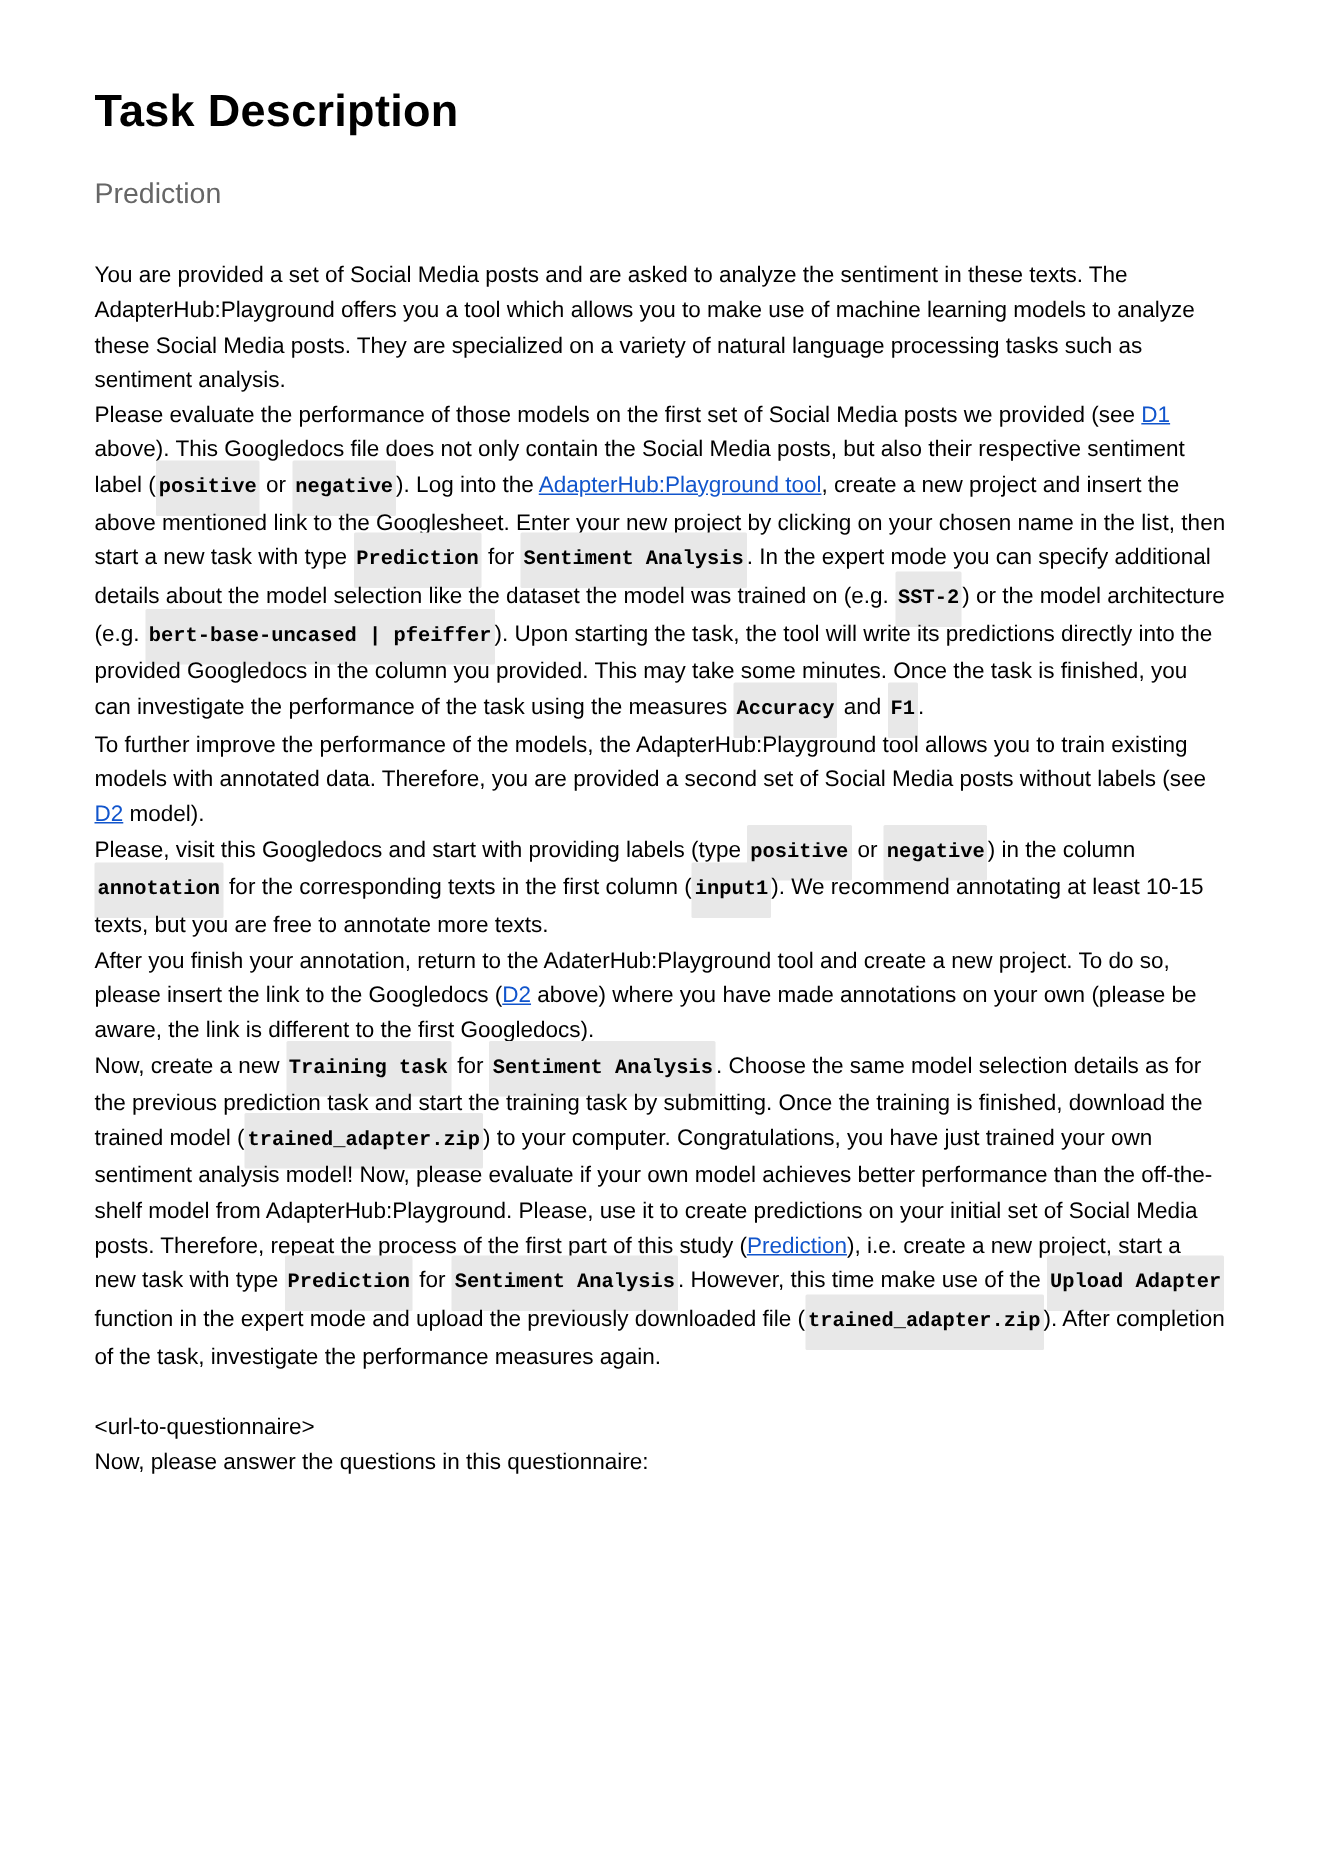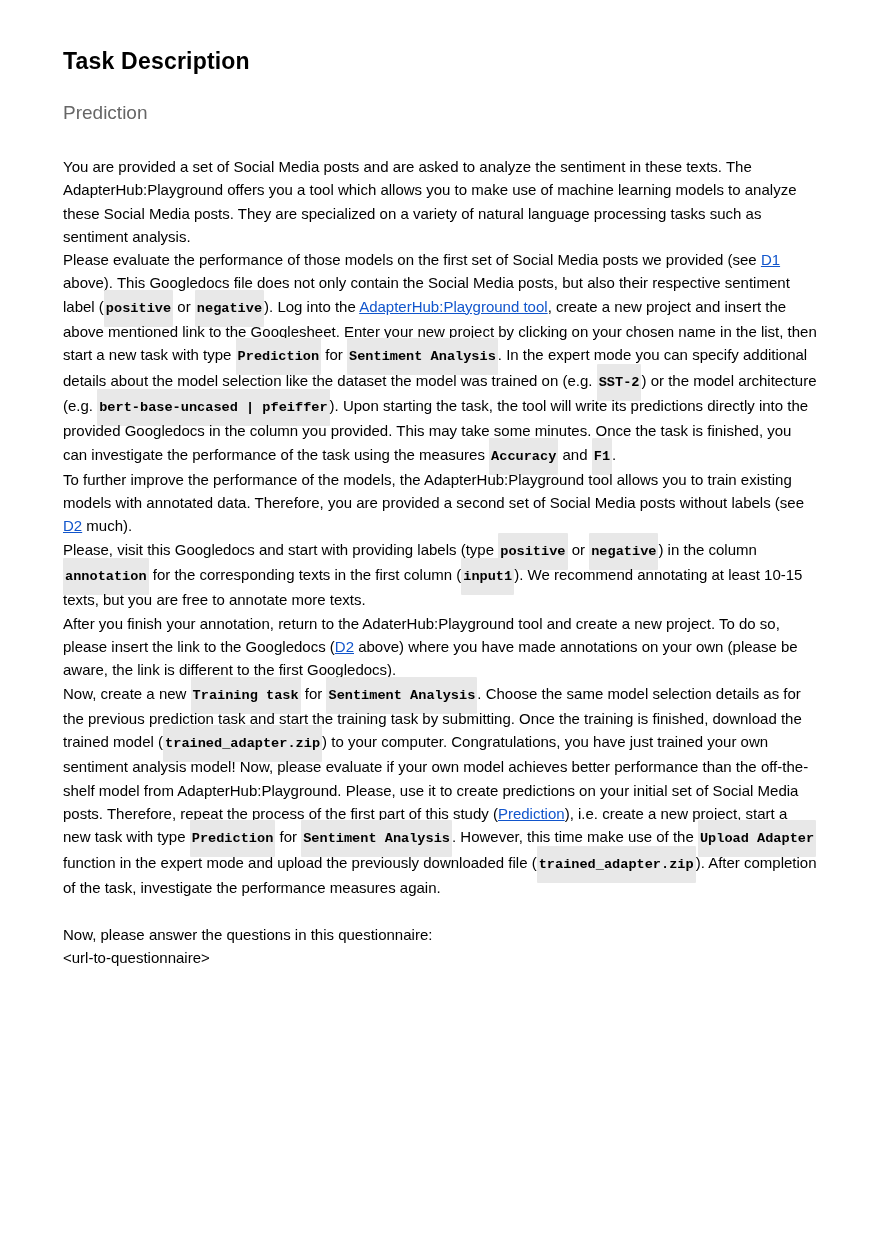--- a/index.html
+++ b/index.html
@@ -12,25 +12,26 @@
     color: var(--text-color, #000000);
     overflow: hidden;
   }
   .page {
     width: 882px;
     min-height: 1246px;
     background: #ffffff;
     padding: 48px 64px 40px 63px;
   }
   .doc-title {
-    font-size: 23px;
+    font-size: 30px;
     font-weight: 700;
     color: var(--text-color, #000000);
     letter-spacing: 0.2px;
     margin-bottom: 6px;
+    margin-top: 10px;
   }
   .section-heading {
     font-size: 19px;
     font-weight: 400;
     color: var(--heading-gray, #666666);
     margin-top: 27px;
     margin-bottom: 31px;
   }
   .section-heading + .para { margin-top: 12px; }
   .para {
@@ -56,23 +57,23 @@
 </style>
 </head>
 <body>
 
 <div class="page">
   <h1 class="doc-title">Task Description</h1>
   <div>
       <h2 class="section-heading">Prediction</h2>
       <p class="para"><span>You are provided a set of Social Media posts and are asked to analyze the sentiment in these texts. The AdapterHub:Playground offers you a tool which allows you to make use of machine learning models to analyze these Social Media posts. They are specialized on a variety of natural language processing tasks such as sentiment analysis.</span></p>
       <p class="para"><span>Please evaluate the performance of those models on the first set of Social Media posts we provided (see </span><a href="#" class="doc-link">D1</a><span> above). This Googledocs file does not only contain the Social Media posts, but also their respective sentiment label (</span><code class="code-span">positive</code><span> or </span><code class="code-span">negative</code><span>). Log into the </span><a href="#" class="doc-link">AdapterHub:Playground tool</a><span>, create a new project and insert the above mentioned link to the Googlesheet. Enter your new project by clicking on your chosen name in the list, then start a new task with type </span><code class="code-span">Prediction</code><span> for </span><code class="code-span">Sentiment Analysis</code><span>. In the expert mode you can specify additional details about the model selection like the dataset the model was trained on (e.g. </span><code class="code-span">SST-2</code><span>) or the model architecture (e.g. </span><code class="code-span">bert-base-uncased | pfeiffer</code><span>). Upon starting the task, the tool will write its predictions directly into the provided Googledocs in the column you provided. This may take some minutes. Once the task is finished, you can investigate the performance of the task using the measures </span><code class="code-span">Accuracy</code><span> and </span><code class="code-span">F1</code><span>.</span></p>
-      <p class="para"><span>To further improve the performance of the models, the AdapterHub:Playground tool allows you to train existing models with annotated data. Therefore, you are provided a second set of Social Media posts without labels (see </span><a href="#" class="doc-link">D2</a><span> much).</span></p>
+      <p class="para"><span>To further improve the performance of the models, the AdapterHub:Playground tool allows you to train existing models with annotated data. Therefore, you are provided a second set of Social Media posts without labels (see </span><a href="#" class="doc-link">D2</a><span> model).</span></p>
       <p class="para"><span>Please, visit this Googledocs and start with providing labels (type </span><code class="code-span">positive</code><span> or </span><code class="code-span">negative</code><span>) in the column </span><code class="code-span">annotation</code><span> for the corresponding texts in the first column (</span><code class="code-span">input1</code><span>). We recommend annotating at least 10-15 texts, but you are free to annotate more texts.</span></p>
       <p class="para"><span>After you finish your annotation, return to the AdaterHub:Playground tool and create a new project. To do so, please insert the link to the Googledocs (</span><a href="#" class="doc-link">D2</a><span> above) where you have made annotations on your own (please be aware, the link is different to the first Googledocs).</span></p>
       <p class="para"><span>Now, create a new </span><code class="code-span">Training task</code><span> for </span><code class="code-span">Sentiment Analysis</code><span>. Choose the same model selection details as for the previous prediction task and start the training task by submitting. Once the training is finished, download the trained model (</span><code class="code-span">trained_adapter.zip</code><span>) to your computer. Congratulations, you have just trained your own sentiment analysis model! Now, please evaluate if your own model achieves better performance than the off-the-shelf model from AdapterHub:Playground. Please, use it to create predictions on your initial set of Social Media posts. Therefore, repeat the process of the first part of this study (</span><a href="#" class="doc-link">Prediction</a><span>), i.e. create a new project, start a new task with type </span><code class="code-span">Prediction</code><span> for </span><code class="code-span">Sentiment Analysis</code><span>. However, this time make use of the </span><code class="code-span">Upload Adapter</code><span> function in the expert mode and upload the previously downloaded file (</span><code class="code-span">trained_adapter.zip</code><span>). After completion of the task, investigate the performance measures again.</span></p>
       <p class="para blank"></p>
+      <p class="para"><span>&lt;url-to-questionnaire&gt;</span></p>
       <p class="para"><span>Now, please answer the questions in this questionnaire:</span></p>
-      <p class="para"><span>&lt;url-to-questionnaire&gt;</span></p>
       <p class="para blank"></p>
       <p class="para blank"></p>
     </div>
 </div>
 
 </body></html>

